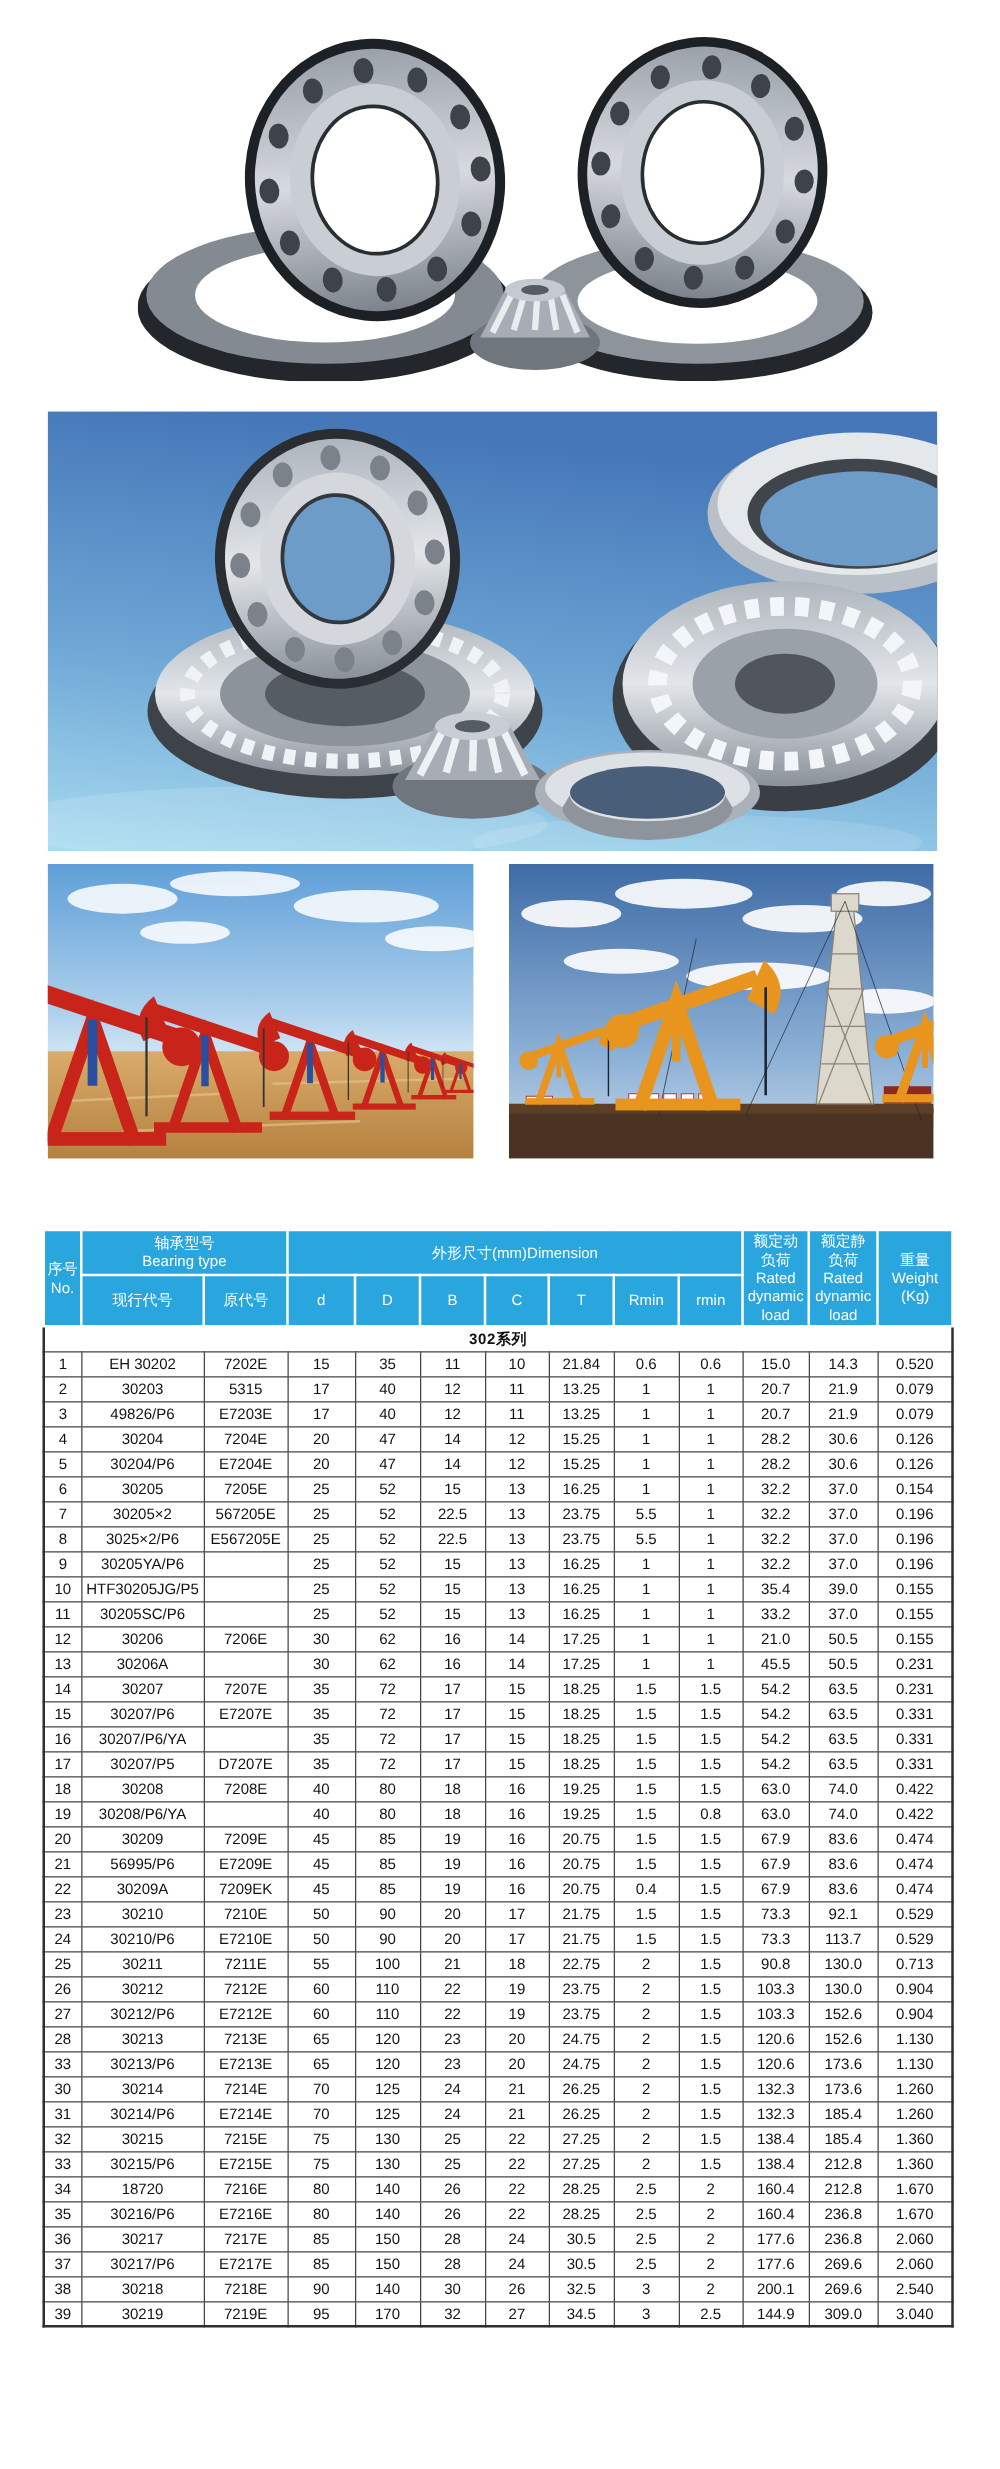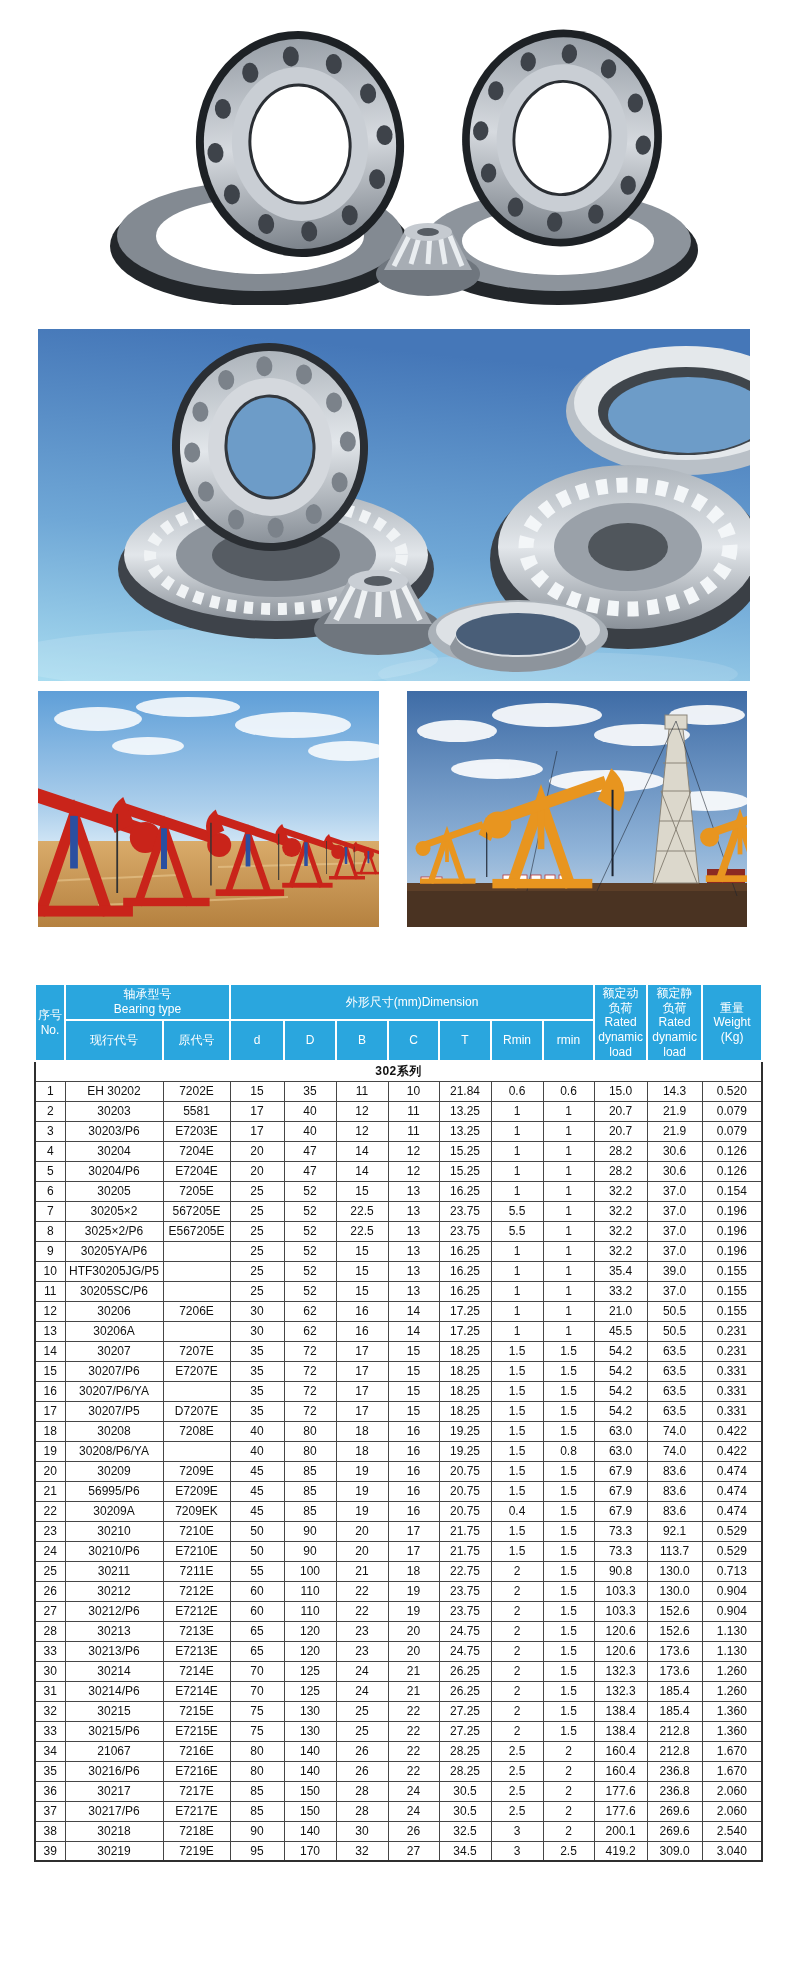--- a/index.html
+++ b/index.html
@@ -392,36 +392,36 @@
     <td>0.6</td>
     <td>0.6</td>
     <td>15.0</td>
     <td>14.3</td>
     <td>0.520</td>
   </tr>
 
   <tr>
     <td>2</td>
     <td>30203</td>
-    <td>5581</td>
+    <td>5315</td>
     <td>17</td>
     <td>40</td>
     <td>12</td>
     <td>11</td>
     <td>13.25</td>
     <td>1</td>
     <td>1</td>
     <td>20.7</td>
     <td>21.9</td>
     <td>0.079</td>
   </tr>
 
   <tr>
     <td>3</td>
-    <td>30203/P6</td>
+    <td>49826/P6</td>
     <td>E7203E</td>
     <td>17</td>
     <td>40</td>
     <td>12</td>
     <td>11</td>
     <td>13.25</td>
     <td>1</td>
     <td>1</td>
     <td>20.7</td>
     <td>21.9</td>
@@ -903,21 +903,21 @@
     <td>27.25</td>
     <td>2</td>
     <td>1.5</td>
     <td>138.4</td>
     <td>212.8</td>
     <td>1.360</td>
   </tr>
 
   <tr>
     <td>34</td>
-    <td>21067</td>
+    <td>18720</td>
     <td>7216E</td>
     <td>80</td>
     <td>140</td>
     <td>26</td>
     <td>22</td>
     <td>28.25</td>
     <td>2.5</td>
     <td>2</td>
     <td>160.4</td>
     <td>212.8</td>
@@ -992,21 +992,21 @@
     <td>39</td>
     <td>30219</td>
     <td>7219E</td>
     <td>95</td>
     <td>170</td>
     <td>32</td>
     <td>27</td>
     <td>34.5</td>
     <td>3</td>
     <td>2.5</td>
-    <td>419.2</td>
+    <td>144.9</td>
     <td>309.0</td>
     <td>3.040</td>
   </tr>
 </tbody>
     </table>
   </div>
 
 </div>
 
 </body></html>

